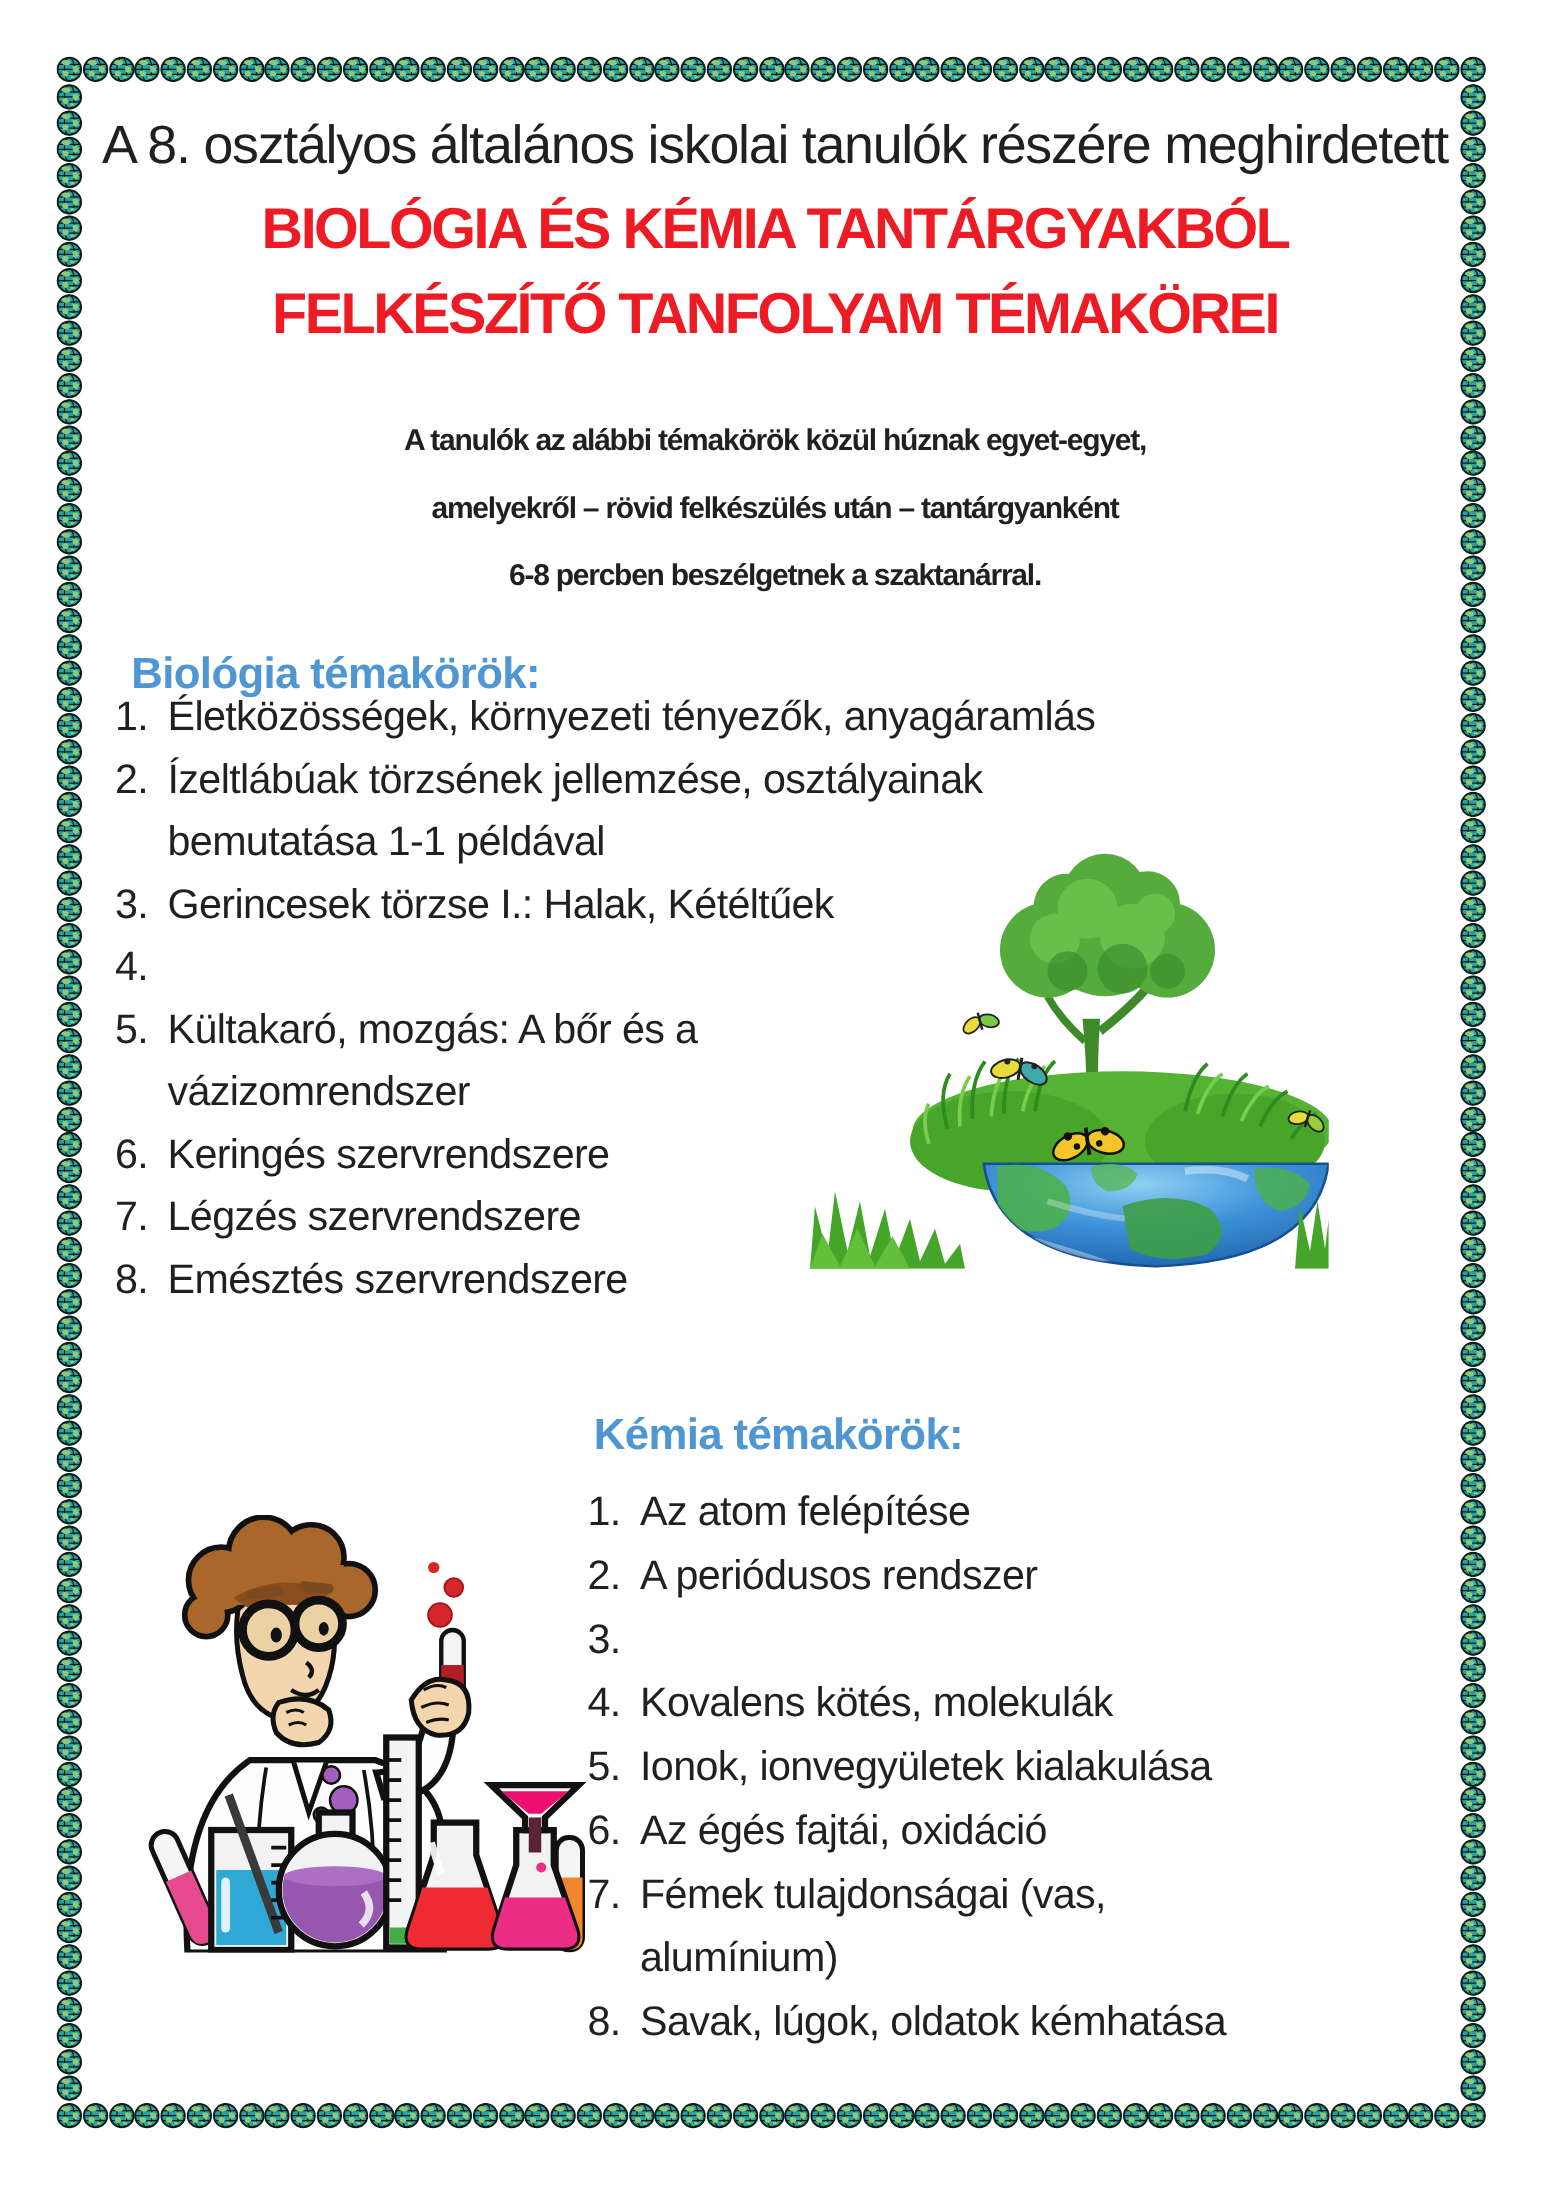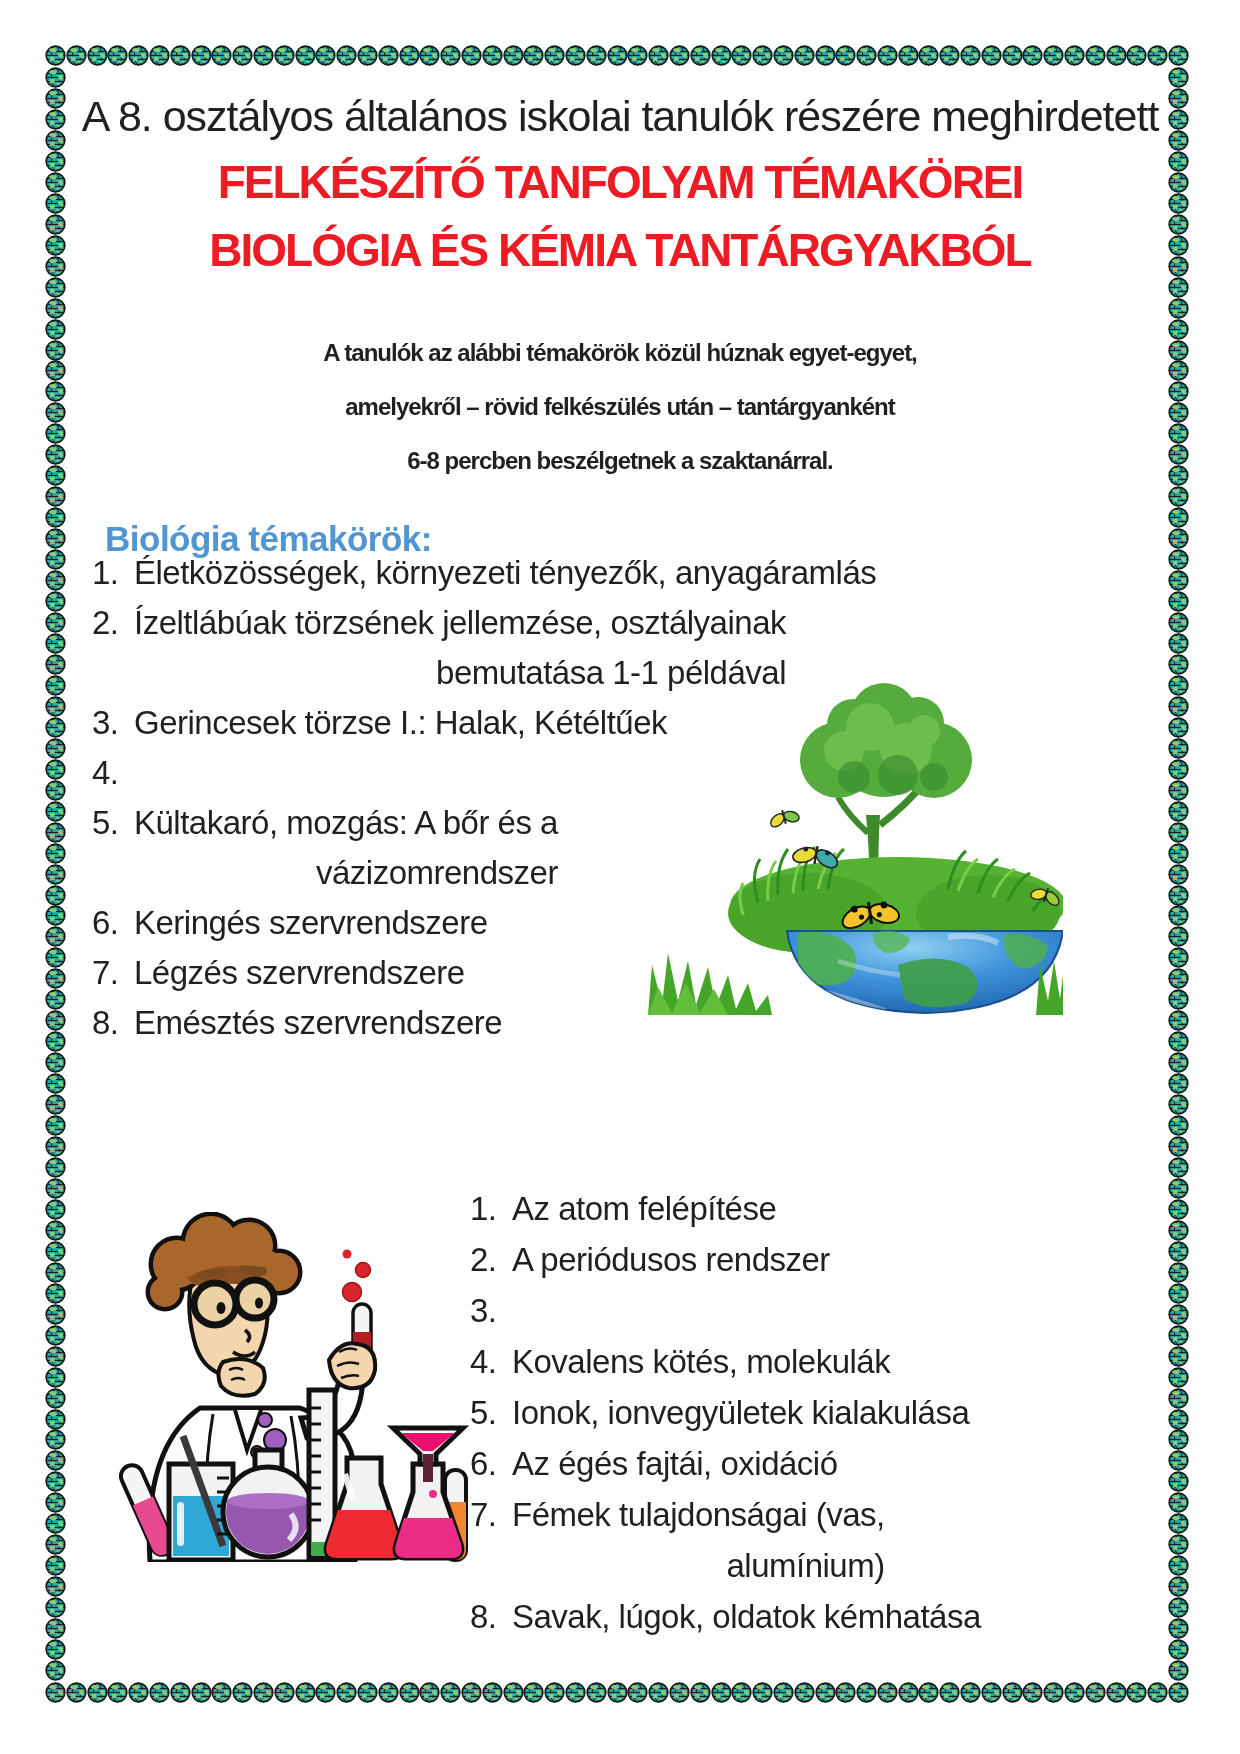--- a/index.html
+++ b/index.html
@@ -18,21 +18,21 @@
         font-size:24px;line-height:54px;letter-spacing:-1px;font-weight:bold;}
   .section-heading{position:absolute;font-size:35px;font-weight:700;color:var(--blue);letter-spacing:-0.5px;}
   #bio-heading{left:105px;top:500px;margin-top:19px;}
   #chem-heading{left:475px;top:1128px;}
   ol.topics{position:absolute;margin:0;padding:0;list-style:none;font-size:33px;letter-spacing:-0.5px;}
   #bio-list{left:92px;top:548px;width:830px;}
   #chem-list{left:470px;top:1183px;width:620px;}
   .item{display:flex;align-items:flex-start;line-height:50px;}
   #chem-list .item{line-height:51px;}
   .num{width:42px;flex:none;}
-  .txt{white-space:pre-line;text-align:right;}
+  .txt{white-space:pre-line;}
   .illus{position:absolute;}
   #earth-illus{left:648px;top:665px;width:415px;height:350px;}
   #scientist-illus{left:95px;top:1212px;width:390px;height:350px;}
   .illus svg{width:100%;height:100%;display:block;}
 </style>
 </head>
 <body>
 
 <svg width="0" height="0" style="position:absolute" aria-hidden="true">
   <defs>
@@ -843,22 +843,22 @@
         <use href="#globe-def"></use>
       </svg>
       <svg class="globe" viewBox="0 0 24 24" style="left:1168.0px;top:1660.0px">
         <use href="#globe-def"></use>
       </svg>
     </div>
 
   <div class="intro">A 8. osztályos általános iskolai tanulók részére meghirdetett</div>
 
   <div class="title">
+    <div>BIOLÓGIA ÉS KÉMIA TANTÁRGYAKBÓL</div>
     <div>FELKÉSZÍTŐ TANFOLYAM TÉMAKÖREI</div>
-    <div>BIOLÓGIA ÉS KÉMIA TANTÁRGYAKBÓL</div>
   </div>
 
   <div class="desc">
 
   <div>A tanulók az alábbi témakörök közül húznak egyet-egyet,</div>
       <div>amelyekről – rövid felkészülés után – tantárgyanként</div>
       <div>6-8 percben beszélgetnek a szaktanárral.</div>
     </div>
 
   <div class="section-heading" id="bio-heading">Biológia témakörök:</div>
@@ -900,20 +900,21 @@
         <span class="num">7.</span>
         <span class="txt">Légzés szervrendszere</span>
       </li>
 
       <li class="item">
         <span class="num">8.</span>
         <span class="txt">Emésztés szervrendszere</span>
       </li>
     </ol>
 
+  <div class="section-heading" id="chem-heading">Kémia témakörök:</div>
 
   <ol class="topics" id="chem-list">
 
       <li class="item">
         <span class="num">1.</span>
         <span class="txt">Az atom felépítése</span>
       </li>
 
       <li class="item">
         <span class="num">2.</span>

